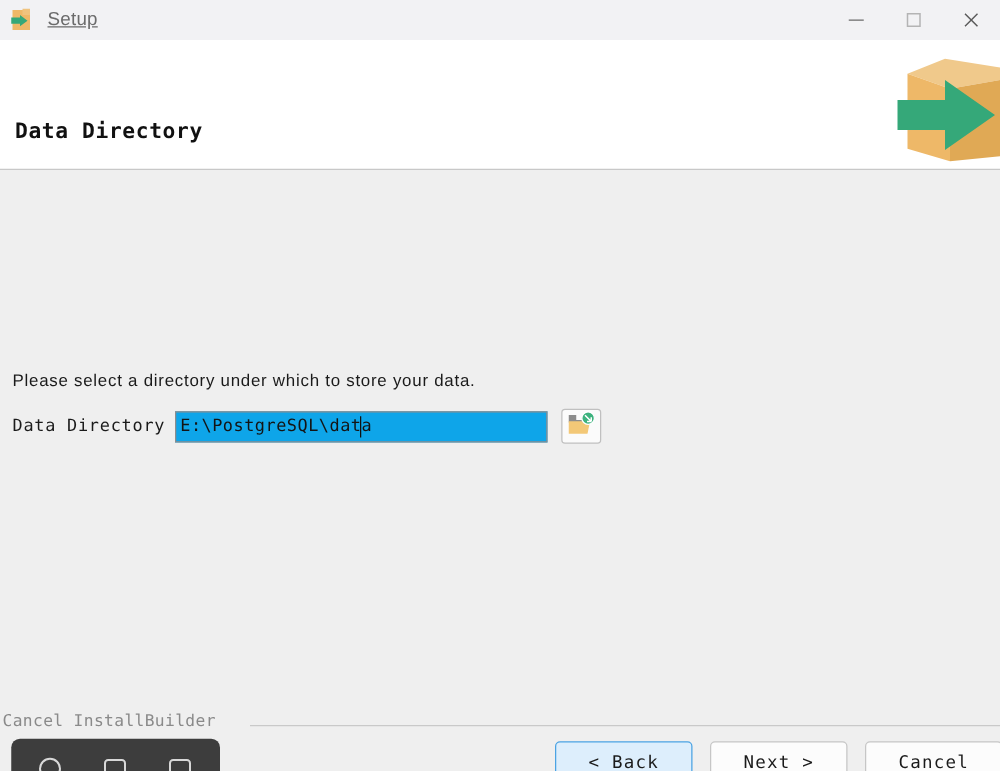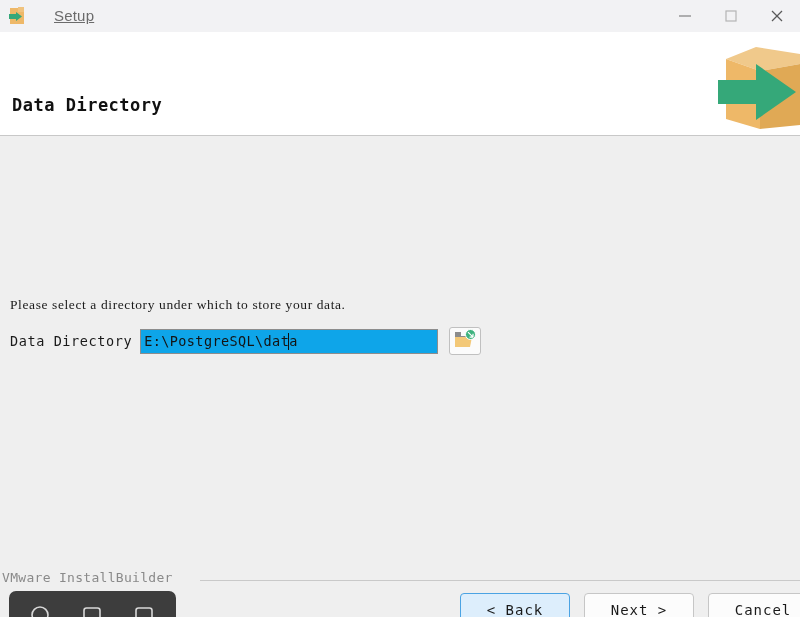--- a/index.html
+++ b/index.html
@@ -37,21 +37,21 @@
     border-bottom: 1px solid #f2f2f4;
   }
   #titlebar-icon {
     width: 22px;
     height: 22px;
     margin-left: 6px;
     position: relative;
     flex: 0 0 auto;
   }
   #titlebar-title {
-    margin-left: 26px;
+    margin-left: 10px;
     font-size: 15px;
     color: #6b6b6b;
     font-family: "Liberation Sans", sans-serif;
     letter-spacing: 0.2px;
     text-decoration: underline;
   }
   .win-btns {
     position: absolute;
     right: 0;
     top: 0;
@@ -99,21 +99,21 @@
   
   #body-area {
     flex: 1 1 auto;
     position: relative;
     background: #efefef;
   }
   #instruction-text {
     position: absolute;
     left: 10px;
     top: 161px;
-    font-family: Liberation Serif, serif;
+    font-family: Liberation Sans, sans-serif;
     font-size: 13.5px;
     color: #1a1a1a;
     letter-spacing: 0.6px;
     white-space: nowrap;
   }
   #field-row {
     position: absolute;
     left: 10px;
     top: 191px;
     display: flex;
@@ -196,21 +196,20 @@
     top: 11px;
     height: 1px;
     background: #c9c9c9;
   }
   #button-row {
     position: absolute;
     left: 0;
     right: 14px;
     top: 24px;
     height: 24px;
-    margin-left: 16px;
   }
   .dlg-btn {
     position: absolute;
     top: 0;
     height: 34px;
     background: #fcfcfc;
     border: 1px solid #c6c6c6;
     border-radius: 4px;
     box-sizing: border-box;
     display: flex;
@@ -319,21 +318,21 @@
             <path d="M1 3 H7 V7 H13 V9 H1 Z" fill="#8c8c8c"></path>
             <path d="M1 8 H18 L16 18 H1 Z" fill="#f3c877"></path>
             <circle cx="16.5" cy="5.5" r="5" fill="#3db27e" stroke="#ffffff" stroke-width="1"></circle>
             <path d="M14 3.2 L19 8.2 M19 8.2 H15.6 M19 8.2 V4.8" stroke="#ffffff" stroke-width="1.2" fill="none"></path>
           </svg>
         </span>
       </div>
     </div>
 
     <div id="footer">
-      <div id="brand-text">VMware InstallBuilder</div>
+      <div id="brand-text">Cancel InstallBuilder</div>
       <div id="footer-rule"></div>
 
       <div id="button-row">
         <div id="btn-back" class="dlg-btn focused">&lt; Back</div>
         <div id="btn-next" class="dlg-btn">Next &gt;</div>
         <div id="btn-cancel" class="dlg-btn">Cancel</div>
       </div>
 
       <div id="os-dock">
         <div class="dock-icon i1">

